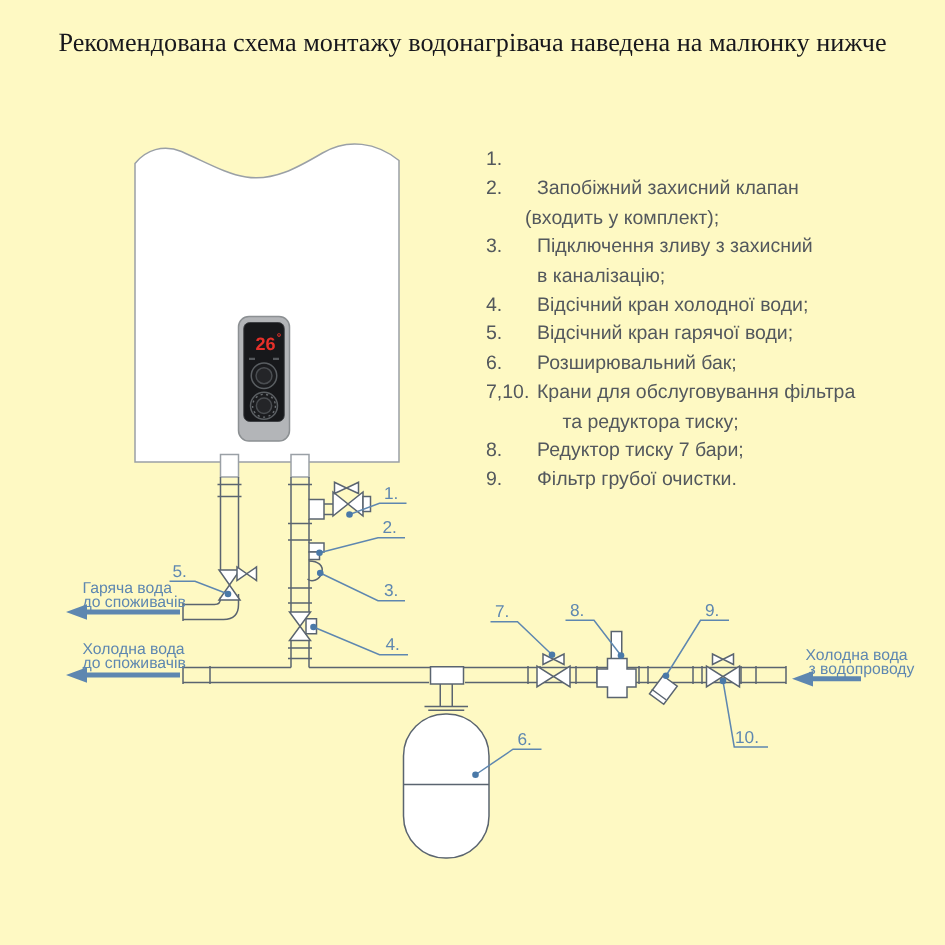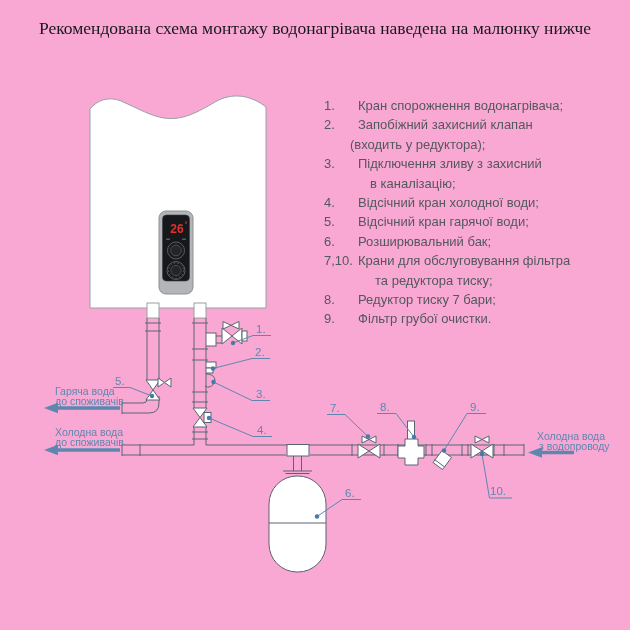--- a/index.html
+++ b/index.html
@@ -1,16 +1,16 @@
 <!DOCTYPE html>
 <html><head>
 <meta charset="utf-8">
 <style>
   html,body{margin:0;padding:0;background:#fff;}
-  .canvas{position:relative;width:630px;height:630px;background:#f9a8d4;overflow:hidden;
+  .canvas{position:relative;width:630px;height:630px;background:#fef9c3;overflow:hidden;
           font-family:"Liberation Sans",sans-serif;}
   .title{position:absolute;top:18px;left:0;width:630px;text-align:center;
          font-family:"Liberation Serif",serif;font-size:17.5px;font-weight:400;color:#17171c;}
   .diagram{position:absolute;top:0;left:0;}
   
   .pl{stroke:#5a6470;fill:none;stroke-width:1;}
   .pw{stroke:#5a6470;fill:#ffffff;stroke-width:1;}
   .outline{fill:#ffffff;stroke:#9aa0a6;stroke-width:1;}
   .outline-f{fill:#ffffff;stroke:#9aa0a6;stroke-width:1;}
   .leader{stroke:#5e87b0;fill:none;stroke-width:1;}
@@ -20,21 +20,21 @@
   svg text{font-family:"Liberation Sans",sans-serif;}
   .flow-text{fill:#5e87b0;font-size:10.5px;}
   .callout-text{fill:#5e87b0;font-size:11.5px;}
   .disp{fill:#e5302a;font-weight:bold;}
   
   .legend{position:absolute;top:96px;left:318px;width:296px;color:#53585d;
           font-size:13px;line-height:19.4px;}
   .lrow{display:grid;grid-template-columns:40px auto;}
   .lnum{padding-left:6px;}
   .cont-a{margin-left:-8px;}
-  .cont-b{margin-left:12px;}
+  .cont-b{margin-left:0px;}
   .cont-c{margin-left:17px;}
 </style>
 </head>
 <body>
 
 <div class="canvas">
 
   <div class="title">Рекомендована схема монтажу водонагрівача наведена на малюнку нижче</div>
 
   <svg class="diagram" width="630" height="630" viewBox="0 0 630 630">
@@ -189,29 +189,26 @@
     <text class="callout-text" x="345" y="496.5">6.</text>
     <text class="callout-text" x="330" y="411.5">7.</text>
     <text class="callout-text" x="380" y="410.5">8.</text>
     <text class="callout-text" x="470" y="410.5">9.</text>
     <text class="callout-text" x="490" y="495">10.</text>
   </svg>
 
   <div class="legend">
     <div class="lrow">
       <div class="lnum">1.</div>
-      <div class="ltext">
-          <div>Кран спорожнення водонагрівача;</div>
-        </div>
     </div>
     <div class="lrow">
       <div class="lnum">2.</div>
       <div class="ltext">
         <div>Запобіжний захисний клапан</div>
-        <div class="cont-a">(входить у редуктора);</div>
+        <div class="cont-a">(входить у комплект);</div>
       </div>
     </div>
     <div class="lrow">
       <div class="lnum">3.</div>
       <div class="ltext">
         <div>Підключення зливу з захисний</div>
         <div class="cont-b">в каналізацію;</div>
       </div>
     </div>
     <div class="lrow">

